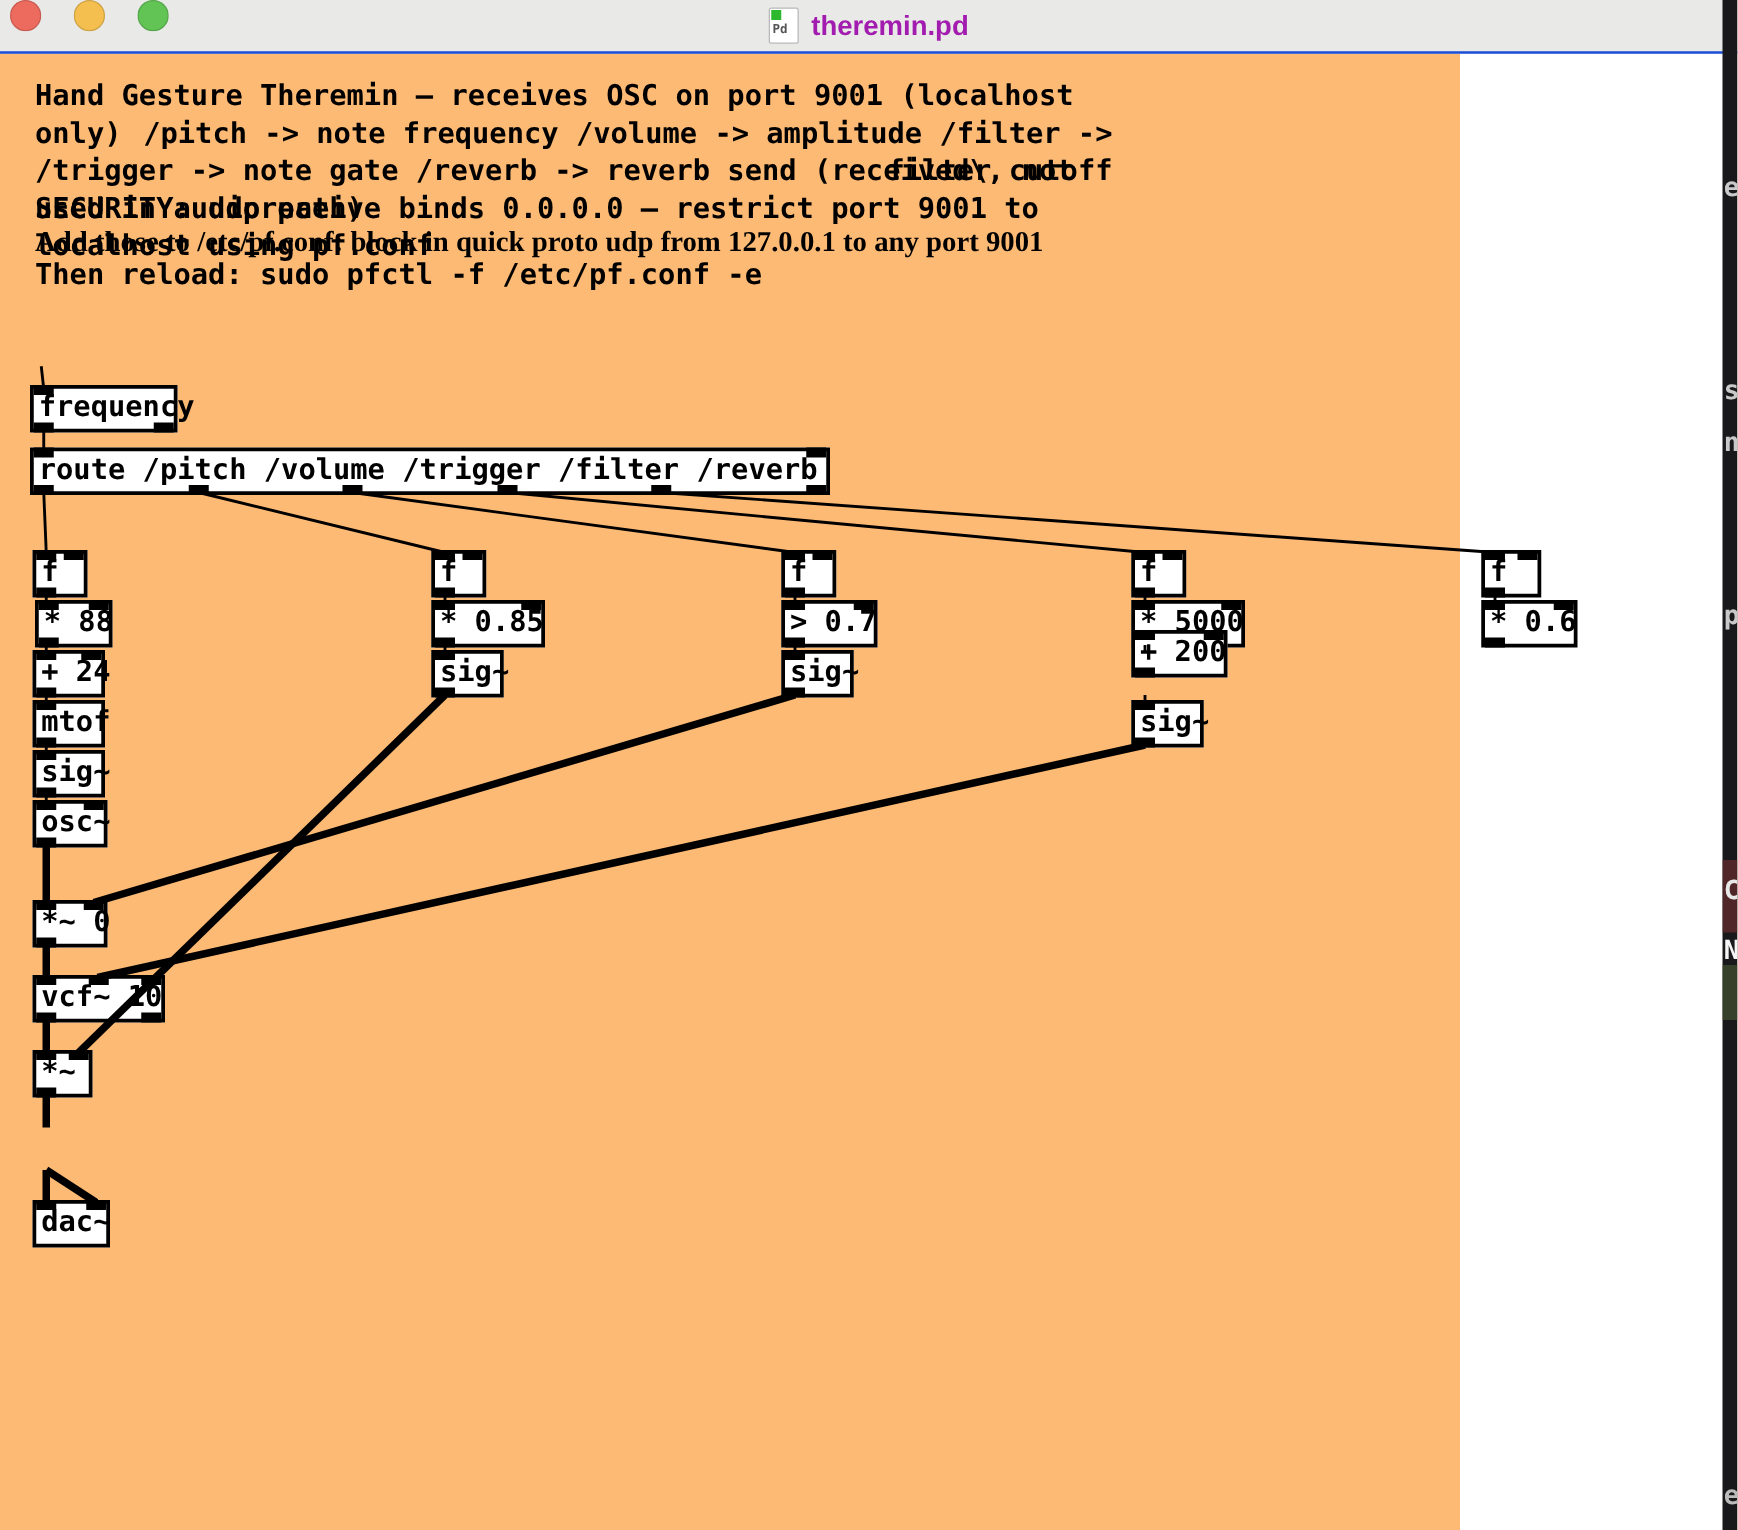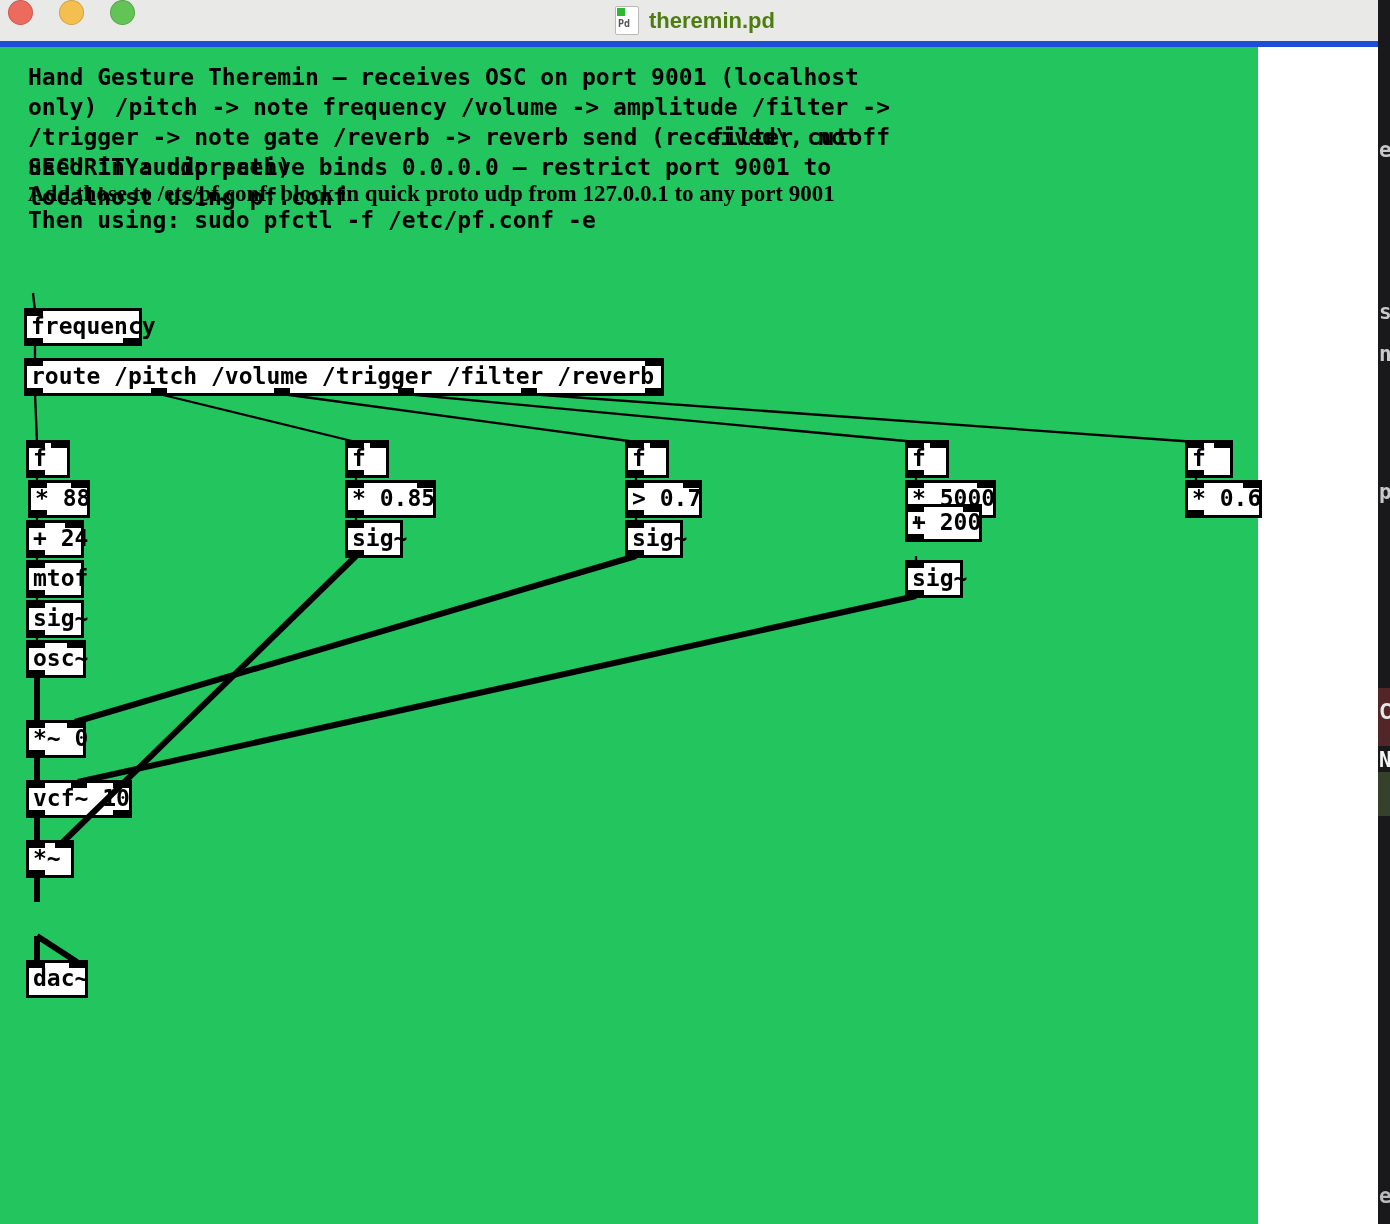--- a/index.html
+++ b/index.html
@@ -1,30 +1,30 @@
 <!DOCTYPE html>
 <html><head>
 <meta charset="utf-8">
 <style>
   html,body{margin:0;padding:0;width:1390px;height:1224px;overflow:hidden;background:#fff;}
   #stage{position:relative;width:1390px;height:1224px;background:#fff;font-family:"DejaVu Sans Mono",monospace;}
 
   
   #titlebar{position:absolute;left:0;top:0;width:1390px;height:41px;background:#e9e9e7;
-    border-bottom:6px solid #1d4ed8;z-index:40;display:flex;align-items:center;}
+    border-bottom:2px solid #1d4ed8;z-index:40;display:flex;align-items:center;}
   .lights{position:absolute;left:8px;top:0;display:flex;}
   .light{width:25px;height:25px;border-radius:50%;margin-right:26px;box-sizing:border-box;border:1px solid rgba(0,0,0,.15);}
   .title-wrap{width:100%;display:flex;align-items:center;justify-content:center;gap:10px;}
   .doc-icon{position:relative;width:22px;height:27px;background:#fff;border:1px solid #b9b9b9;border-radius:2px;}
   .doc-icon .tl{position:absolute;left:1px;top:1px;width:8px;height:8px;background:#2db82d;}
   .doc-icon .pd{position:absolute;left:2px;top:11px;font:700 10px "DejaVu Sans Mono",monospace;color:#555;}
-  .title-text{font:700 22px "Liberation Sans",sans-serif;color:#4d7c0f;}
+  .title-text{font:700 22px "Liberation Sans",sans-serif;color:#a21caf;}
 
   
-  #canvas{position:absolute;left:0;top:0;width:1258px;height:1224px;background:#22c55e;z-index:1;}
+  #canvas{position:absolute;left:0;top:0;width:1168px;height:1224px;background:#fdba74;z-index:1;}
 
   .comment{position:absolute;width:862px;font:600 23px/30px "DejaVu Sans Mono",monospace;
     color:#000;white-space:pre-wrap;z-index:2;}
 
   .pd-box{position:absolute;height:38px;box-sizing:border-box;background:#fff;border:3px solid #000;
     font:600 23px/31px "DejaVu Sans Mono",monospace;color:#000;padding-left:4px;white-space:nowrap;z-index:3;}
   .pd-box.dashed{border-style:dashed;}
   .nub{position:absolute;width:16px;height:8px;background:#000;}
   .nub.in{top:-3px;}
   .nub.out{bottom:-3px;}
@@ -40,21 +40,21 @@
 <body>
 
 <div id="stage">
 
   <div id="canvas">
       <div class="comment" style="left: 28px; top: 62px;">Hand Gesture Theremin — receives OSC on port 9001 (localhost only)</div>
       <div class="comment" style="left: 28px; top: 92px; text-align: right;">/pitch -&gt; note frequency /volume -&gt; amplitude /filter -&gt; filter cutoff</div>
       <div class="comment" style="left: 28px; top: 122px;">/trigger -&gt; note gate /reverb -&gt; reverb send (received\, not used in audio path)</div>
       <div class="comment" style="left: 28px; top: 152px;">SECURITY: udpreceive binds 0.0.0.0 — restrict port 9001 to localhost using pf.conf</div>
       <div class="comment" style="left: 28px; top: 179px; font-family: Liberation Serif, serif;">Add those to /etc/pf.conf: block in quick proto udp from 127.0.0.1 to any port 9001</div>
-      <div class="comment" style="left: 28px; top: 205px;">Then using: sudo pfctl -f /etc/pf.conf -e</div>
+      <div class="comment" style="left: 28px; top: 205px;">Then reload: sudo pfctl -f /etc/pf.conf -e</div>
       <div class="pd-box" style="left: 24px; top: 308px; width: 118px;"><span>frequency</span><span class="nub in" style="left: 0px;"></span><span class="nub out" style="left: 0px;"></span><span class="nub out" style="left: 96px;"></span></div>
       <div class="pd-box" style="left: 24px; top: 358px; width: 640px;"><span>route /pitch /volume /trigger /filter /reverb</span><span class="nub in" style="left: 0px;"></span><span class="nub in" style="left: 618px;"></span><span class="nub out" style="left: 0px;"></span><span class="nub out" style="left: 124px;"></span><span class="nub out" style="left: 247px;"></span><span class="nub out" style="left: 371px;"></span><span class="nub out" style="left: 494px;"></span><span class="nub out" style="left: 618px;"></span></div>
       <div class="pd-box" style="left: 26px; top: 440px; width: 44px;"><span>f</span><span class="nub in" style="left: 0px;"></span><span class="nub in" style="left: 22px;"></span><span class="nub out" style="left: 0px;"></span></div>
       <div class="pd-box" style="left: 28px; top: 480px; width: 62px;"><span>* 88</span><span class="nub in" style="left: 0px;"></span><span class="nub in" style="left: 40px;"></span><span class="nub out" style="left: 0px;"></span></div>
       <div class="pd-box" style="left: 26px; top: 520px; width: 58px;"><span>+ 24</span><span class="nub in" style="left: 0px;"></span><span class="nub in" style="left: 36px;"></span><span class="nub out" style="left: 0px;"></span></div>
       <div class="pd-box" style="left: 26px; top: 560px; width: 58px;"><span>mtof</span><span class="nub in" style="left: 0px;"></span><span class="nub out" style="left: 0px;"></span></div>
       <div class="pd-box" style="left: 26px; top: 600px; width: 58px;"><span>sig~</span><span class="nub in" style="left: 0px;"></span><span class="nub out" style="left: 0px;"></span></div>
       <div class="pd-box" style="left: 26px; top: 640px; width: 60px;"><span>osc~</span><span class="nub in" style="left: 0px;"></span><span class="nub in" style="left: 38px;"></span><span class="nub out" style="left: 0px;"></span></div>
       <div class="pd-box" style="left: 26px; top: 720px; width: 60px;"><span>*~ 0</span><span class="nub in" style="left: 0px;"></span><span class="nub in" style="left: 38px;"></span><span class="nub out" style="left: 0px;"></span></div>
       <div class="pd-box" style="left: 26px; top: 780px; width: 106px;"><span>vcf~ 10</span><span class="nub in" style="left: 0px;"></span><span class="nub in" style="left: 42px;"></span><span class="nub in" style="left: 84px;"></span><span class="nub out" style="left: 0px;"></span><span class="nub out" style="left: 84px;"></span></div>

